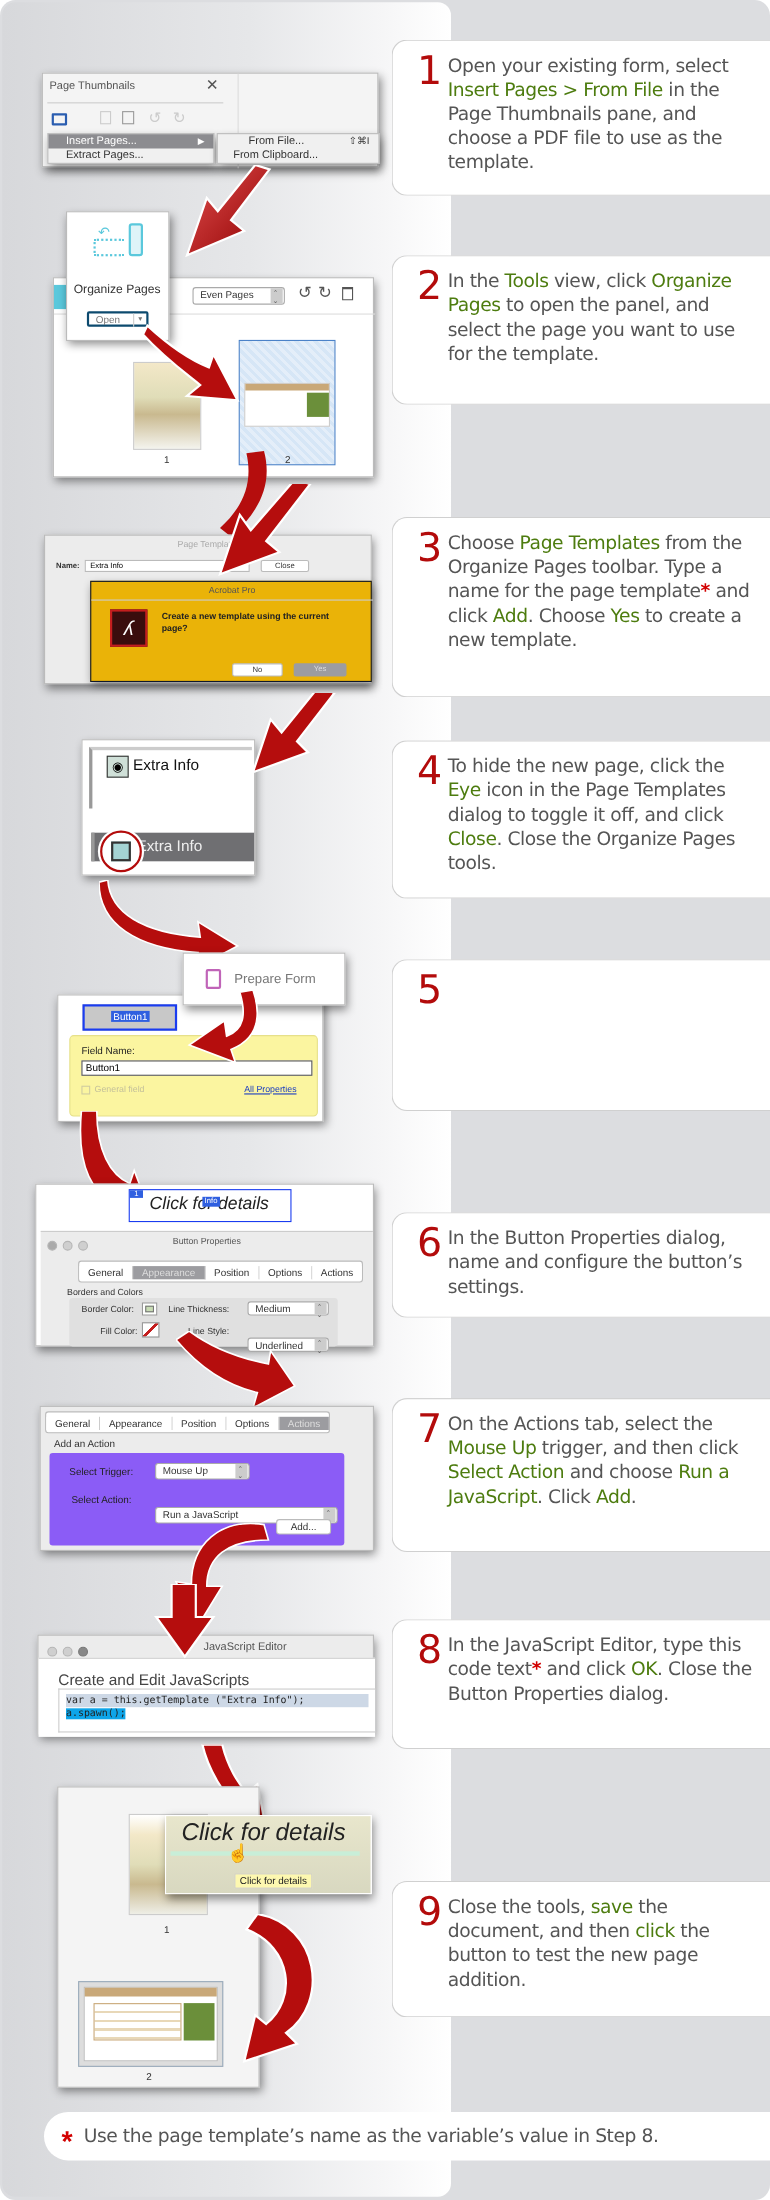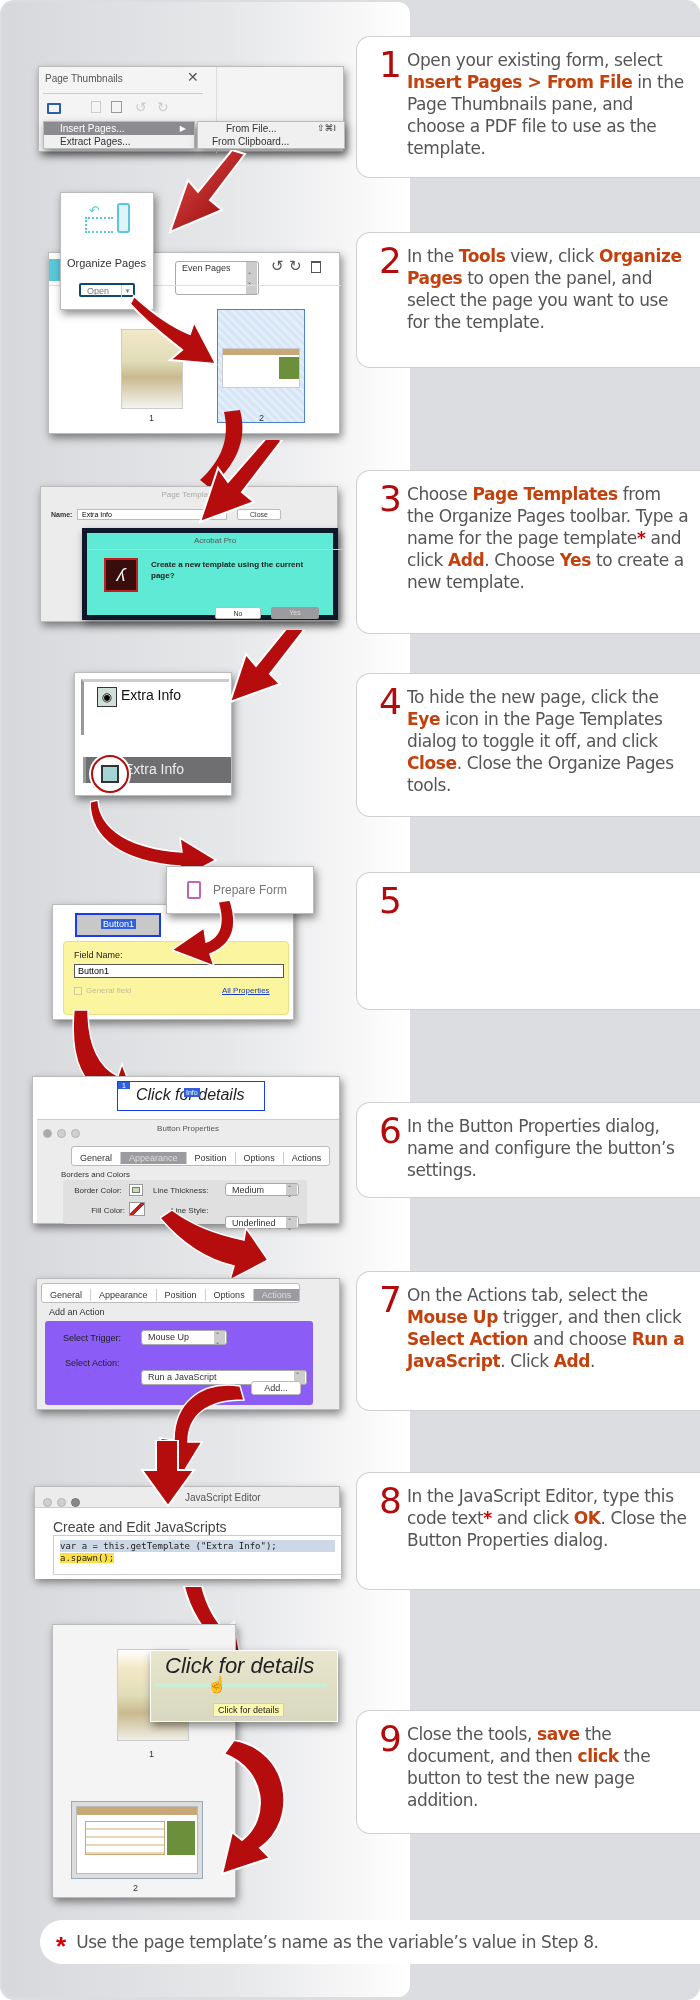--- a/index.html
+++ b/index.html
@@ -3,21 +3,21 @@
 <meta charset="utf-8">
 <style>
 *{box-sizing:border-box;margin:0;padding:0}
 body{width:700px;height:2000px;background:#fff;font-family:"Liberation Sans",sans-serif;position:relative;overflow:hidden}
 .frame{position:absolute;left:0;top:0;width:700px;height:2000px;background:#dcdde0;border-radius:14px}
 .leftcol{position:absolute;left:2px;top:2px;width:408px;height:1995px;border-radius:12px;background:linear-gradient(90deg,#d7d8db 0%,#e6e7e9 55%,#f6f6f7 85%,#fff 100%)}
 .abs{position:absolute}
 .step{position:absolute;left:356px;width:346px;background:#fff;border:1px solid #d0d0d0;border-right:none;border-radius:14px 0 0 14px;padding:12px 10px 12px 22px;display:flex;align-items:flex-start}
 .num{color:#b30b0b;font-family:"DejaVu Sans",sans-serif;font-size:36px;line-height:32px;margin-right:6px;min-width:22px;text-align:center}
 .stxt{color:#555;font-family:"DejaVu Sans",sans-serif;font-size:17px;line-height:22px;letter-spacing:-0.4px}
-.stxt b{color:#c2410c;font-weight:bold}
+.stxt b{color:#4d7c0f;font-weight:normal}
 .stxt .ast{color:#d20000;font-weight:bold}
 .shadow{box-shadow:2px 4px 8px rgba(0,0,0,.45)}
 .win{background:#fff;border:1px solid #bbb}
 .arrow{position:absolute}
 .mac-dot{display:inline-block;width:9px;height:9px;border-radius:50%;background:#cfcfcf;border:1px solid #b5b5b5;margin-right:5px}
 .tab{display:inline-block;padding:1px 8px;font-size:9px;color:#333;border-right:1px solid #ccc;background:#fff}
 .tab.sel{background:#9c9ca0;color:#ddd}
 .sel-box{border:1px solid #aaa;border-radius:3px;background:#fff;font-size:9px;padding:1px 6px;position:relative;color:#333}
 .sel-box::after{content:"⌃⌄";position:absolute;right:1px;top:0;bottom:0;width:11px;background:#ccc;font-size:6px;line-height:6px;text-align:center;color:#555;writing-mode:vertical-lr}
 .footnote{position:absolute;left:40px;top:1920px;width:662px;height:44px;background:#fff;border-radius:22px 0 0 22px;display:flex;align-items:center;padding-left:16px}
@@ -94,21 +94,21 @@
       <linearGradient id="rg" x1="0" y1="0" x2="1" y2="1">
         <stop offset="0" stop-color="#e35050"></stop>
         <stop offset="1" stop-color="#8f0000"></stop>
       </linearGradient>
     </defs>
     <path d="M95 4 L60 50 L72 60 L20 82 L38 30 L48 42 L82 0 Z" fill="url(#rg)" stroke="#fff" stroke-width="2"></path>
   </svg>
 
 <div class="abs win shadow" style="left:48px;top:252px;width:292px;height:182px">
   <div class="abs" style="left:0;top:6px;width:14px;height:22px;background:#5ac8dc"></div>
-  <div class="abs sel-box" style="left:126px;top:8px;width:84px;height:34px"><span>Even Pages</span></div>
+  <div class="abs sel-box" style="left:126px;top:8px;width:84px;height:16px"><span>Even Pages</span></div>
   <div class="abs" style="left:222px;top:4px;font-size:15px;color:#555">↺</div>
   <div class="abs" style="left:240px;top:4px;font-size:15px;color:#555">↻</div>
   <div class="abs" style="left:262px;top:8px;width:10px;height:12px;border:1.5px solid #555;border-top-width:2px"></div>
   <div class="abs" style="left:0;top:32px;width:292px;border-top:1px solid #ddd"></div>
   <div class="abs" style="left:72px;top:76px;width:62px;height:80px;border:1px solid #ccc;background:linear-gradient(#f3e8c8,#e0ddb8 40%,#c9b98f 60%,#f4f4ee)"></div>
   <div class="abs" style="left:100px;top:160px;font-size:9px;color:#333">1</div>
   <div class="abs" style="left:168px;top:56px;width:88px;height:114px;border:1.5px solid #4b82c8;background:repeating-linear-gradient(45deg,#d6e6f6 0 3px,#e4eef9 3px 6px)">
     <div class="abs" style="left:4px;top:38px;width:78px;height:40px;background:#fff;border:1px solid #ccc">
         <div style="height:6px;background:#c9a878"></div>
         <div class="abs" style="left:56px;top:8px;width:20px;height:22px;background:#6b8f3a"></div>
@@ -129,21 +129,21 @@
 <svg class="arrow" style="left:200px;top:410px" width="60" height="80" viewBox="0 0 60 80">
     <path d="M40 0 C48 30 36 55 10 78 L0 70 C22 50 30 28 24 2 Z" fill="#b50d0d"></path>
   </svg>
 
 <div class="abs win shadow" style="left:40px;top:486px;width:298px;height:136px;background:#ececec">
   <div class="abs" style="left:0;top:3px;width:298px;text-align:center;font-size:8px;color:#aaa">Page Templates</div>
   <div class="abs" style="left:10px;top:24px;font-size:7px;font-weight:bold;color:#333">Name:</div>
   <div class="abs" style="left:36px;top:22px;width:150px;height:11px;background:#fff;border:1px solid #bbb;font-size:7px;padding-left:4px;line-height:10px"><span>Extra Info</span></div>
   <div class="abs" style="left:196px;top:22px;width:44px;height:11px;background:#fff;border:1px solid #bbb;border-radius:2px;font-size:7px;text-align:center;line-height:10px;color:#333">Close</div>
 </div>
-<div class="abs shadow" style="left:82px;top:528px;width:256px;height:92px;background:#5eead4;border:5px solid #0f172a">
+<div class="abs shadow" style="left:82px;top:528px;width:256px;height:92px;background:#eab308;border:1px solid #0f172a">
   <div class="abs" style="left:0;top:3px;width:256px;text-align:center;font-size:8px;color:#555">Acrobat Pro</div>
   <div class="abs" style="left:0;top:16px;width:256px;border-top:1px solid #ccc"></div>
   <div class="abs" style="left:17px;top:25px;width:34px;height:34px;background:#3a0d0d;border:2px solid #c41e1e;color:#fff;font-size:18px;text-align:center;line-height:30px;font-style:italic">ʎ</div>
   <div class="abs" style="left:64px;top:26px;width:170px;font-size:8px;font-weight:bold;color:#222;line-height:11px">Create a new template using the current page?</div>
   <div class="abs" style="left:128px;top:74px;width:46px;height:12px;background:#fff;border:1px solid #bbb;border-radius:2px;font-size:7px;text-align:center;line-height:11px;color:#333">No</div>
   <div class="abs" style="left:184px;top:74px;width:48px;height:12px;background:#9c9ca0;border-radius:2px;font-size:7px;text-align:center;line-height:12px;color:#ddd">Yes</div>
 </div>
 <svg class="arrow" style="left:170px;top:440px" width="120" height="90" viewBox="0 0 120 90">
     <path d="M112 0 L72 52 L84 62 L30 82 L48 28 L58 42 L98 -4 Z" fill="#b50d0d" stroke="#fff" stroke-width="2"></path>
   </svg>
@@ -236,21 +236,21 @@
     <path d="M100 6 C60 0 34 24 34 60 L20 58 L40 98 L62 62 L48 62 C48 36 66 20 104 20 Z" fill="#b50d0d" stroke="#fff" stroke-width="1.5"></path>
   </svg>
 
 <div class="abs win shadow" style="left:34px;top:1486px;width:306px;height:92px;background:#ececec">
   <div class="abs" style="left:8px;top:6px"><span class="mac-dot"></span><span class="mac-dot"></span><span class="mac-dot" style="background:#888;border-color:#777"></span></div>
   <div class="abs" style="left:150px;top:5px;font-size:10px;color:#555">JavaScript Editor</div>
   <div class="abs" style="left:0;top:20px;width:306px;border-top:1px solid #ccc;height:72px;background:#fff"></div>
   <div class="abs" style="left:18px;top:32px;font-size:14px;color:#444">Create and Edit JavaScripts</div>
   <div class="abs" style="left:18px;top:48px;width:288px;height:40px;border:1px solid #ccc;border-right:none;background:#fff;padding:4px 6px;font-family:'DejaVu Sans Mono',monospace;font-size:9px;line-height:12px;color:#222">
     <div style="background:#cdd8e6;white-space:pre">var a = this.getTemplate ("Extra Info");</div>
-    <div><span style="background:#fde047">a.spawn();</span></div>
+    <div><span style="background:#0ea5e9">a.spawn();</span></div>
   </div>
 </div>
 <svg class="arrow" style="left:140px;top:1440px" width="60" height="70" viewBox="0 0 60 70">
     <path d="M16 0 L38 0 L38 30 L54 30 L28 66 L2 30 L16 30 Z" fill="#b50d0d" stroke="#fff" stroke-width="2"></path>
   </svg>
 <svg class="arrow" style="left:180px;top:1586px" width="70" height="80" viewBox="0 0 70 80">
     <path d="M4 0 L22 0 C28 24 38 36 44 44 L54 36 L62 78 L24 66 L36 58 C24 44 10 26 4 0 Z" fill="#b50d0d" stroke="#fff" stroke-width="2"></path>
   </svg>
 
 <div class="abs win shadow" style="left:52px;top:1624px;width:184px;height:274px;background:#f4f4f4">

